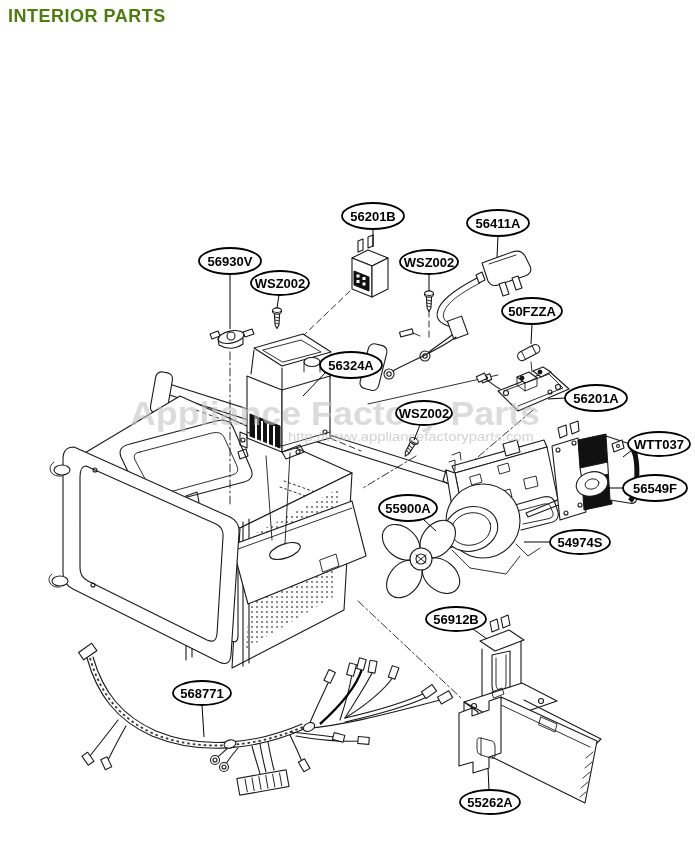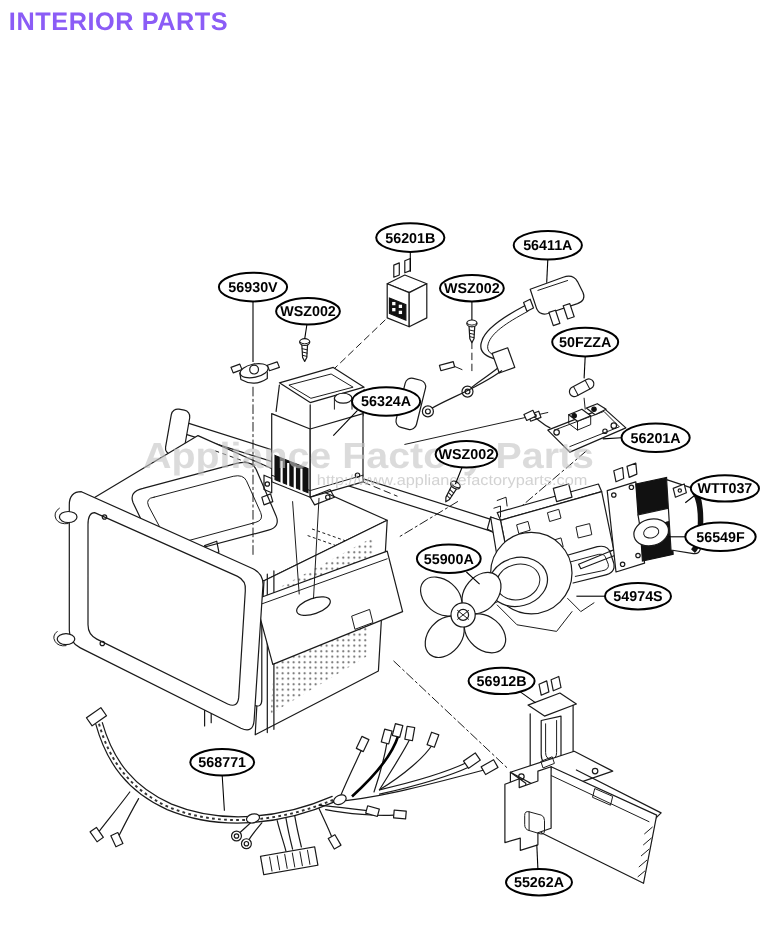--- a/index.html
+++ b/index.html
@@ -1,19 +1,19 @@
 <!DOCTYPE html>
 <html><head>
 <meta charset="utf-8">
 <style>
   html,body{margin:0;padding:0;background:#fff;}
   .canvas{position:relative;width:695px;height:842px;background:#fff;overflow:hidden;
           font-family:"Liberation Sans",sans-serif;}
-  .title{position:absolute;left:8px;top:6px;font-size:23px;font-weight:bold;
-         letter-spacing:.5px;color:#8b5cf6;}
+  .title{position:absolute;left:8px;top:6px;font-size:18px;font-weight:bold;
+         letter-spacing:.5px;color:#4d7c0f;}
   svg{position:absolute;left:0;top:0;}
   svg *{vector-effect:none;}
   .art{stroke:#1a1a1a;stroke-width:1.1;fill:none;stroke-linejoin:round;stroke-linecap:round;}
   .wht{fill:#fff;}
   .blk{fill:#111;stroke:#111;}
   .thin{stroke-width:.9;}
   .leader{stroke:#000;stroke-width:1;}
   .callout-ellipse{fill:#fff;stroke:#000;stroke-width:1.8;}
   .callout-text{font-family:"Liberation Sans",sans-serif;font-size:13px;font-weight:bold;
                 text-anchor:middle;fill:#000;}

